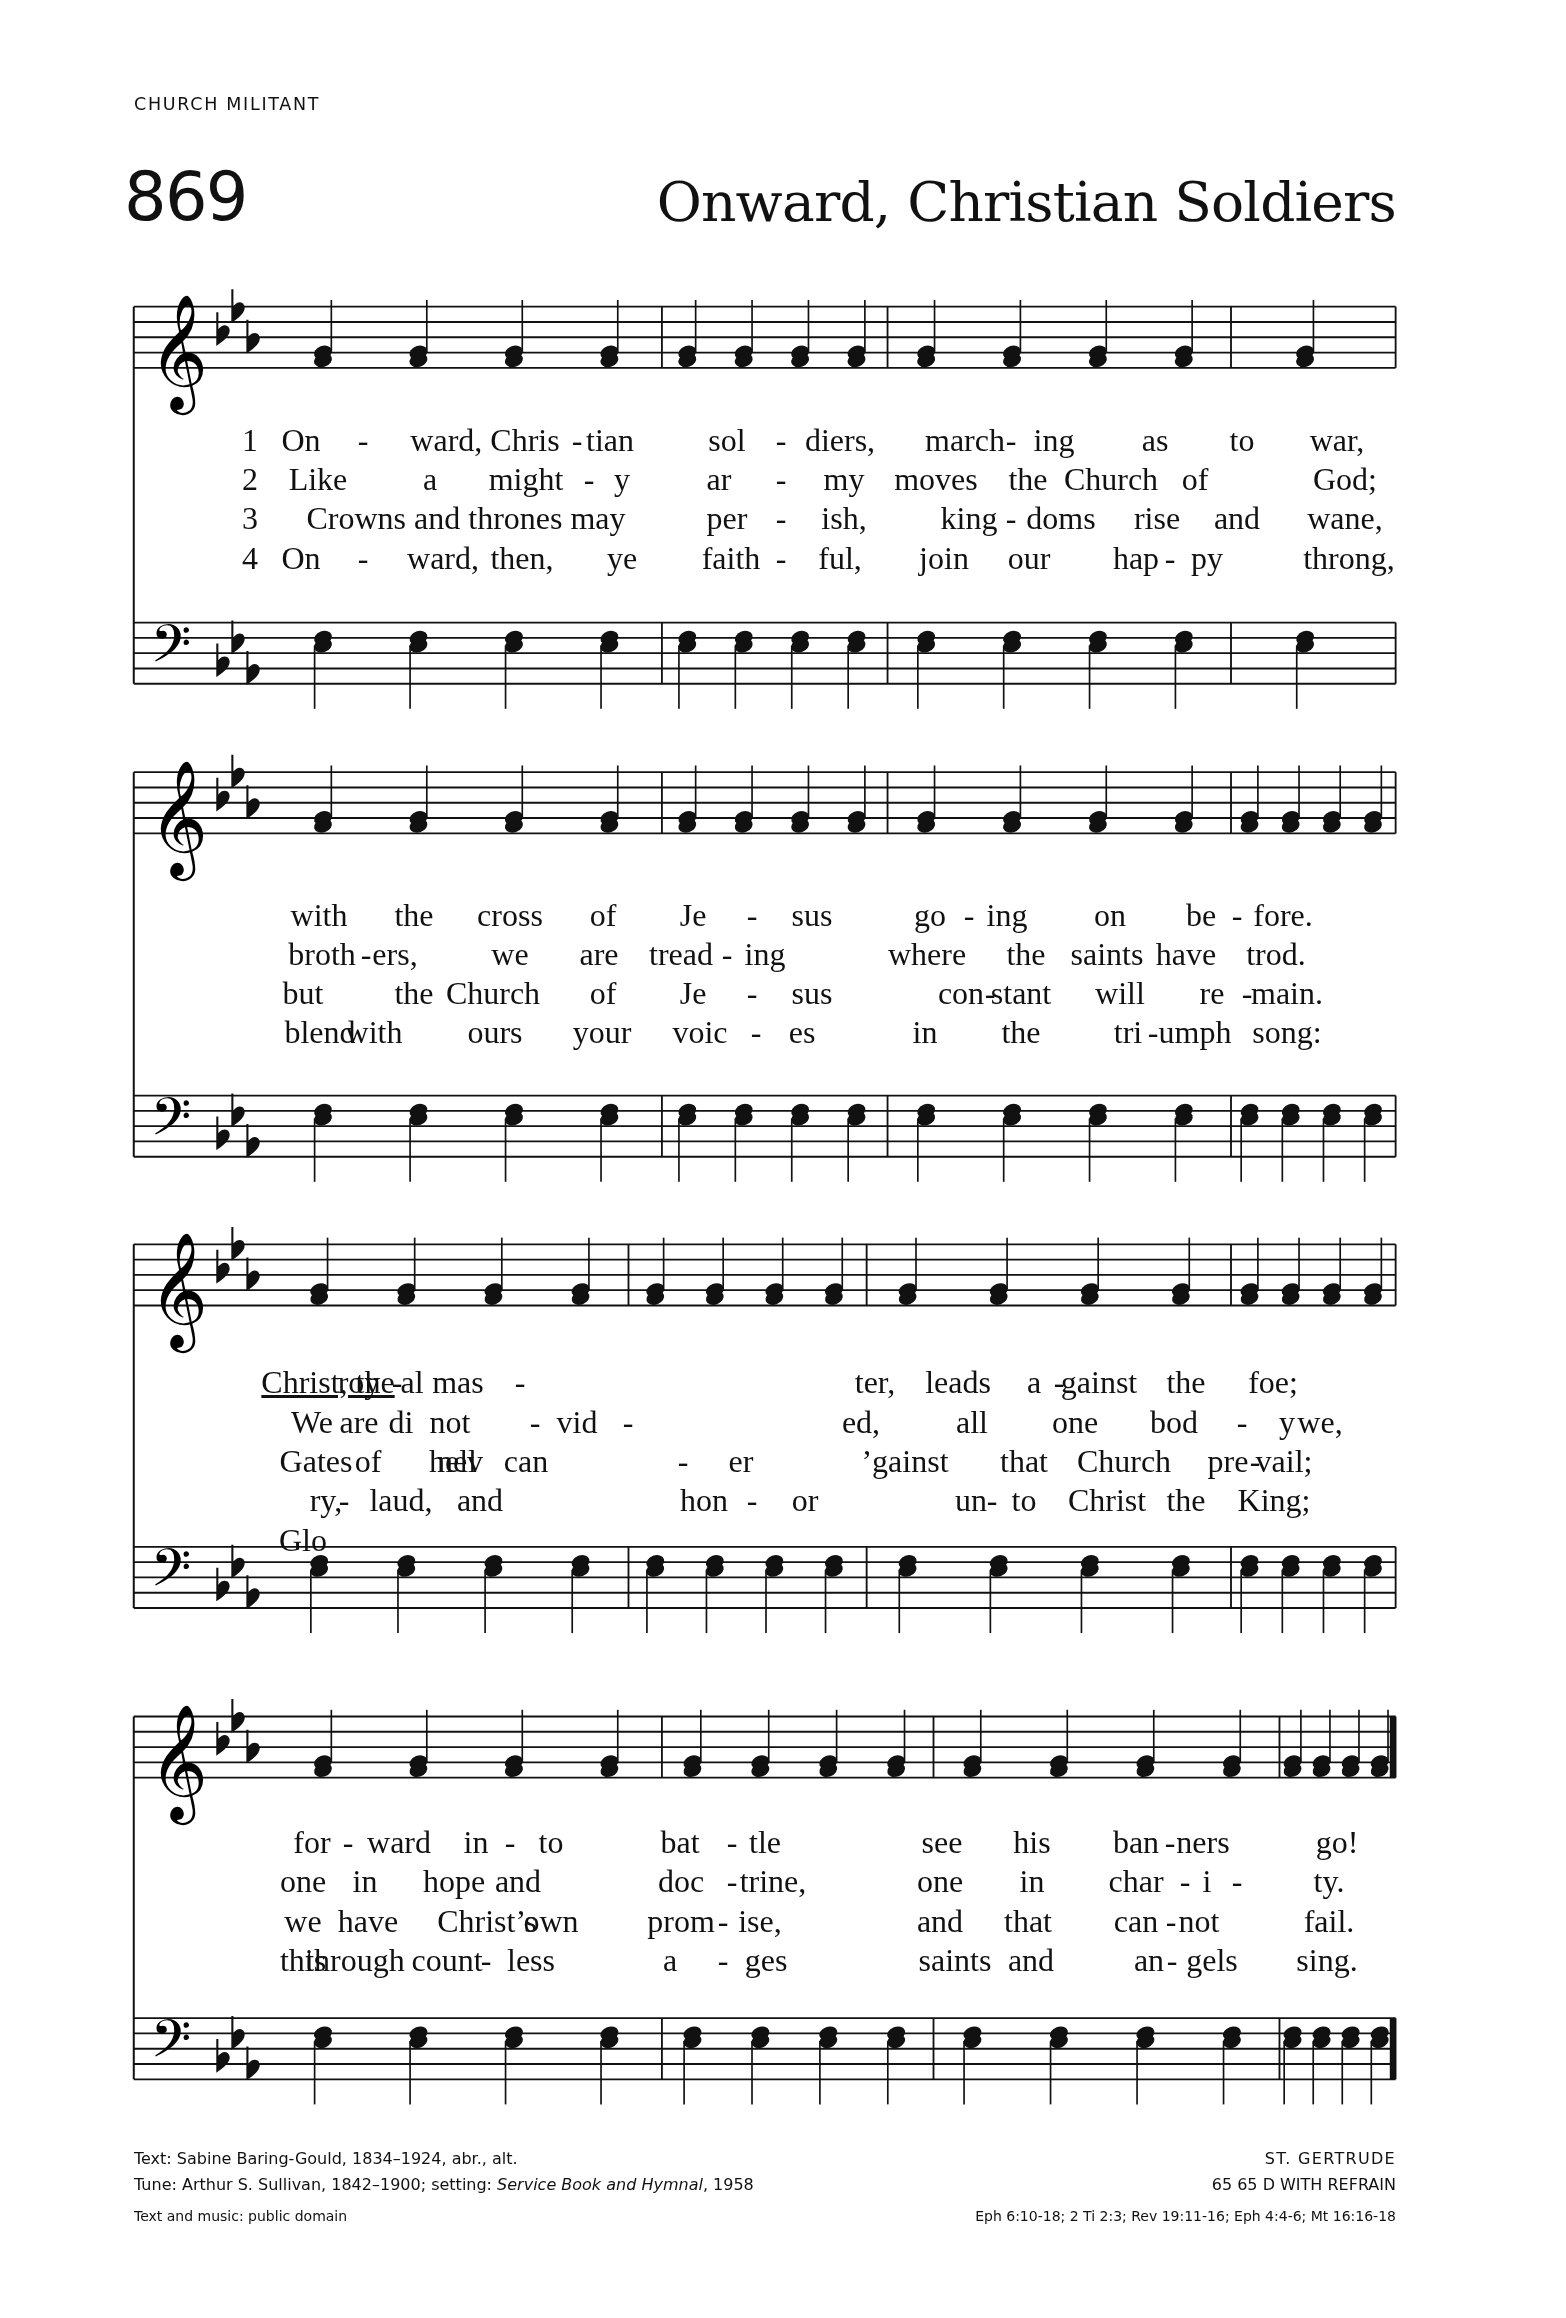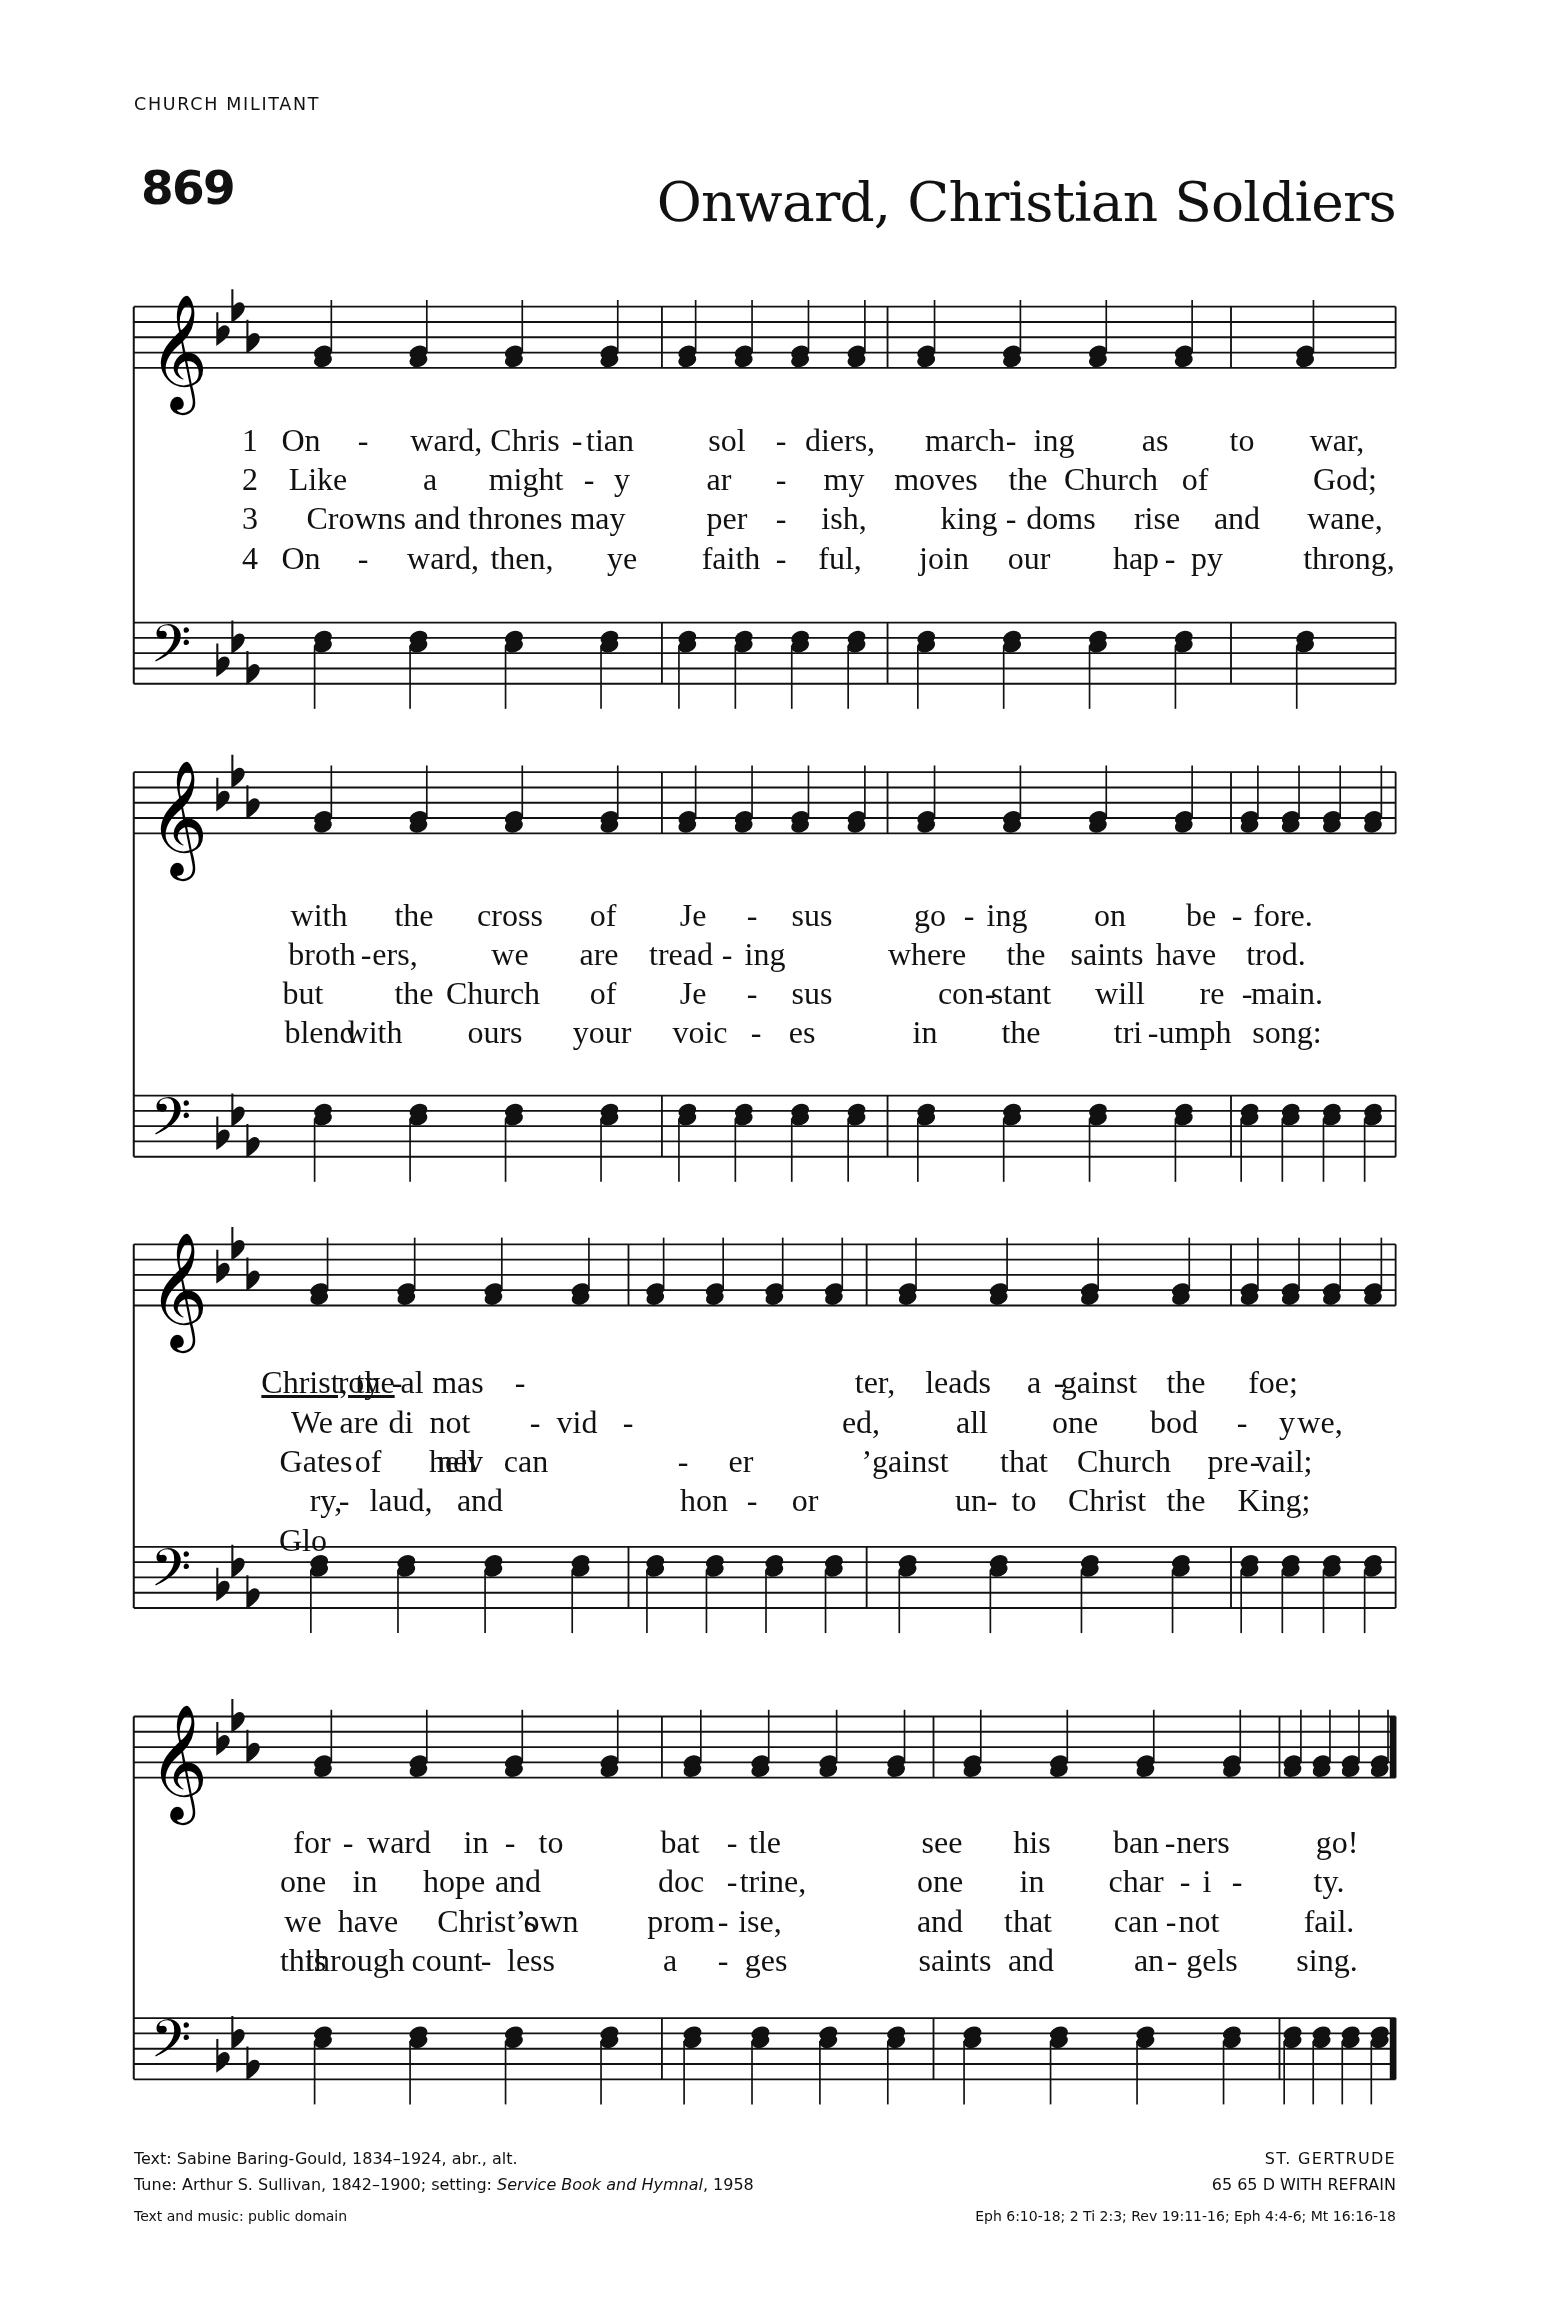--- a/index.html
+++ b/index.html
@@ -1,18 +1,18 @@
 <!DOCTYPE html>
 <html style="font-size:13.4px"><head>
 <meta charset="utf-8">
 <style>
   html, body { margin:0; padding:0; background:#ffffff; }
   body { width:1567px; height:2319px; position:relative; overflow:hidden; color:#111; }
   .section { position:absolute; left:134px; top:94px; font-family:"DejaVu Sans", sans-serif; font-size:17.5px; letter-spacing:1.7px; }
-  .hymn-no { position:absolute; left:141px; top:164px; font-family:"DejaVu Sans", sans-serif; font-weight:bold; font-size:47px; line-height:1; letter-spacing:-1.7px; }
+  .hymn-no { position:absolute; left:124px; top:164px; font-family:"DejaVu Sans", sans-serif; font-weight:normal; font-size:67px; line-height:1; letter-spacing:-1.7px; }
   .title { position:absolute; right:171px; top:175px; font-family:"DejaVu Serif", serif; font-size:55px; line-height:1; letter-spacing:-0.8px; }
   svg.score { position:absolute; left:0; top:0; }
   .lyric-row { position:absolute; height:38px; font-family:"Liberation Serif", serif; font-size:32px; white-space:nowrap; }
   .syl { position:absolute; top:0; transform:translateX(-50%); }
   .vnum { position:absolute; top:0; }
   .foot { position:absolute; font-family:"DejaVu Sans", sans-serif; font-size:16px; white-space:nowrap; }
   .foot.small { font-size:14px; }
   .foot.right { text-align:right; }
   .foot .it { font-style:italic; }
   .sc { letter-spacing:1.3px; }

